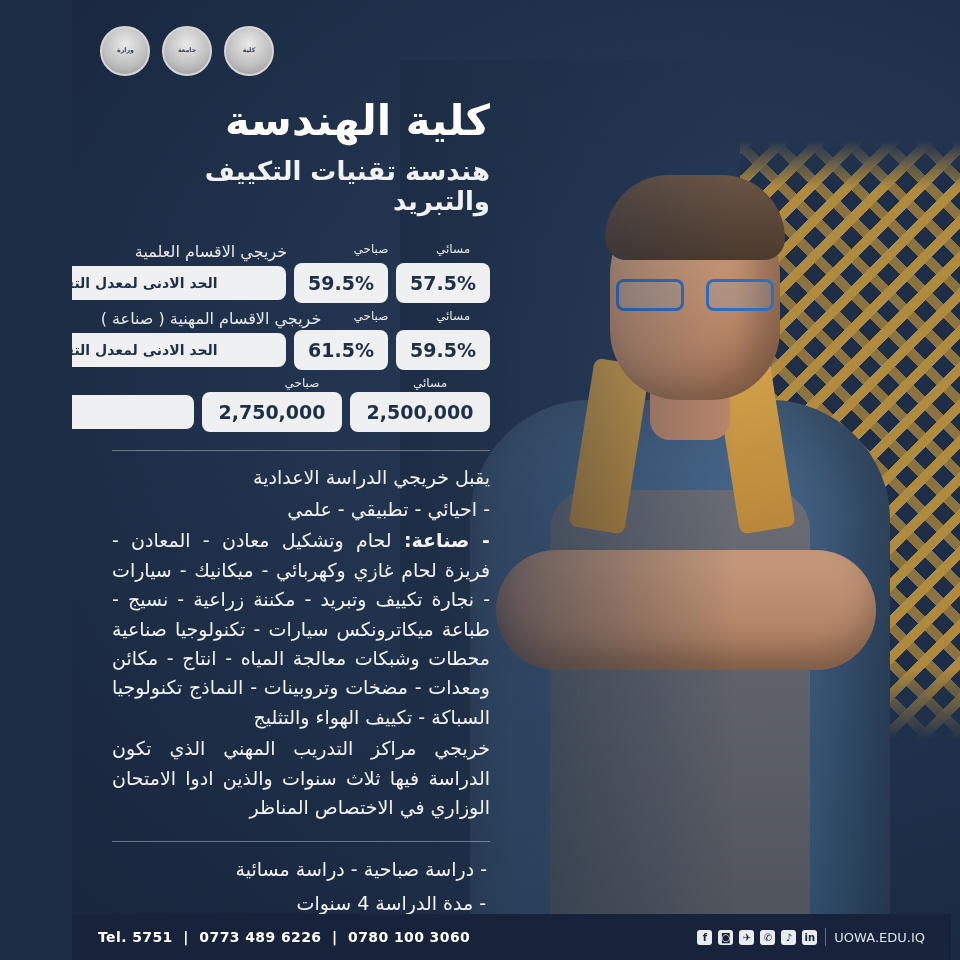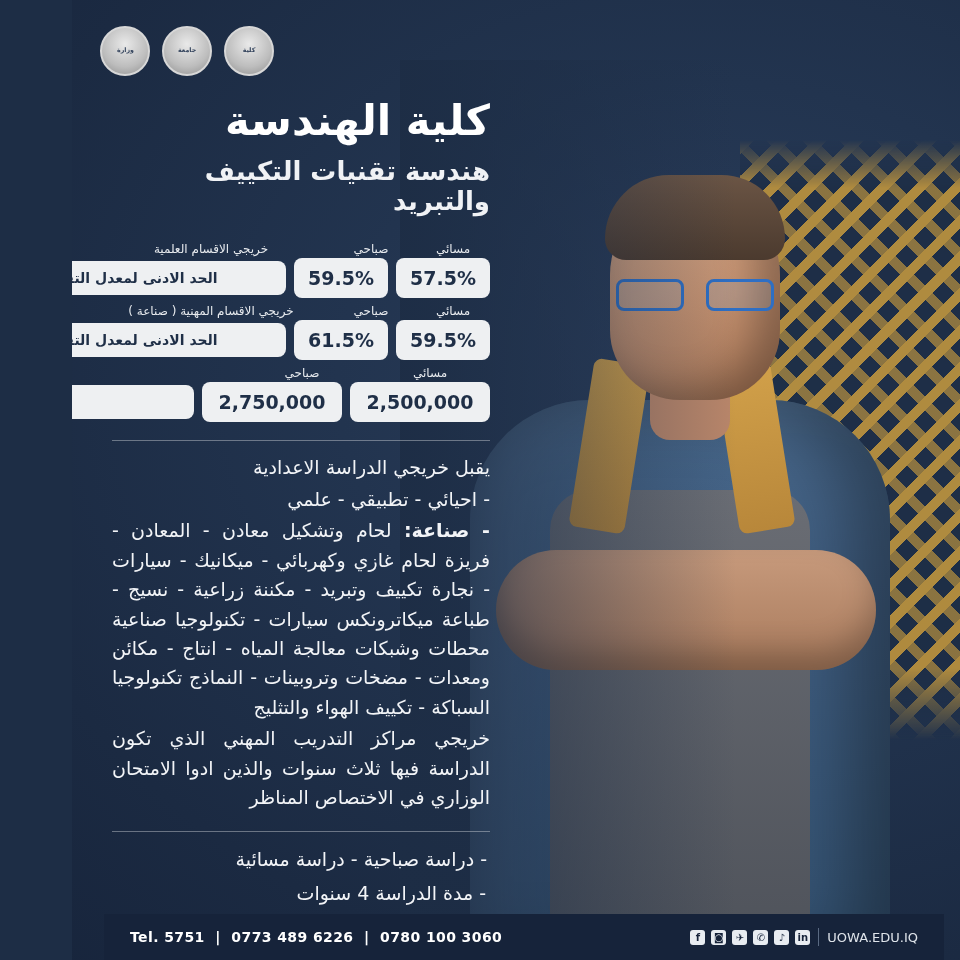--- a/index.html
+++ b/index.html
@@ -126,36 +126,36 @@
   .chip{
     background:#eef0f2;color:#1f2f47;border-radius:8px;
     padding:9px 10px;font-size:19px;font-weight:bold;min-width:74px;text-align:center;
   }
   .chip.wide{min-width:120px;}
   .caps{display:flex;gap:8px;justify-content:flex-start;margin-bottom:2px;}
   .cap{font-size:12px;color:#e7eaee;text-align:center;}
   .cap.k1{min-width:74px;}
   .cap.k2{min-width:74px;}
   .cap.w1,.cap.w2{min-width:120px;}
-  .cap.head{min-width:230px;font-size:12px;}
+  .cap.head{min-width:230px;font-size:16px;}
 
   hr.sep{border:0;border-top:1px solid rgba(255,255,255,.35);margin:18px 0 12px;}
 
   .body-text{font-size:19px;line-height:1.55;color:#f2f4f7;}
   .body-text p{margin:0 0 2px;}
   .body-text .b{font-weight:bold;}
   .justify{text-align:justify;text-align-last:right;}
 
   .tail{font-size:19px;line-height:1.6;color:#f2f4f7;margin-top:4px;}
 
   
   .footer{
-    position:absolute;left:0;right:16px;bottom:0;height:46px;
+    position:absolute;left:0;right:9px;bottom:0;height:46px;
     background:#16233a;display:flex;align-items:center;justify-content:space-between;
-    padding:0 26px;box-sizing:border-box;direction:ltr;margin-left:32px;
+    padding:0 26px;box-sizing:border-box;direction:ltr;
   }
   .footer .phones{color:#ffffff;font-size:14px;letter-spacing:.4px;font-weight:bold;}
   .footer .right{display:flex;align-items:center;gap:8px;color:#dfe4ea;font-size:13px;}
   .social{display:flex;gap:6px;align-items:center;}
   .social i{
     width:15px;height:15px;display:inline-block;background:#e8ecf1;border-radius:3px;
     font-style:normal;font-size:10px;color:#16233a;text-align:center;line-height:15px;font-weight:bold;
   }
   .divider-v{width:1px;height:18px;background:#5a6a82;}
 </style>

